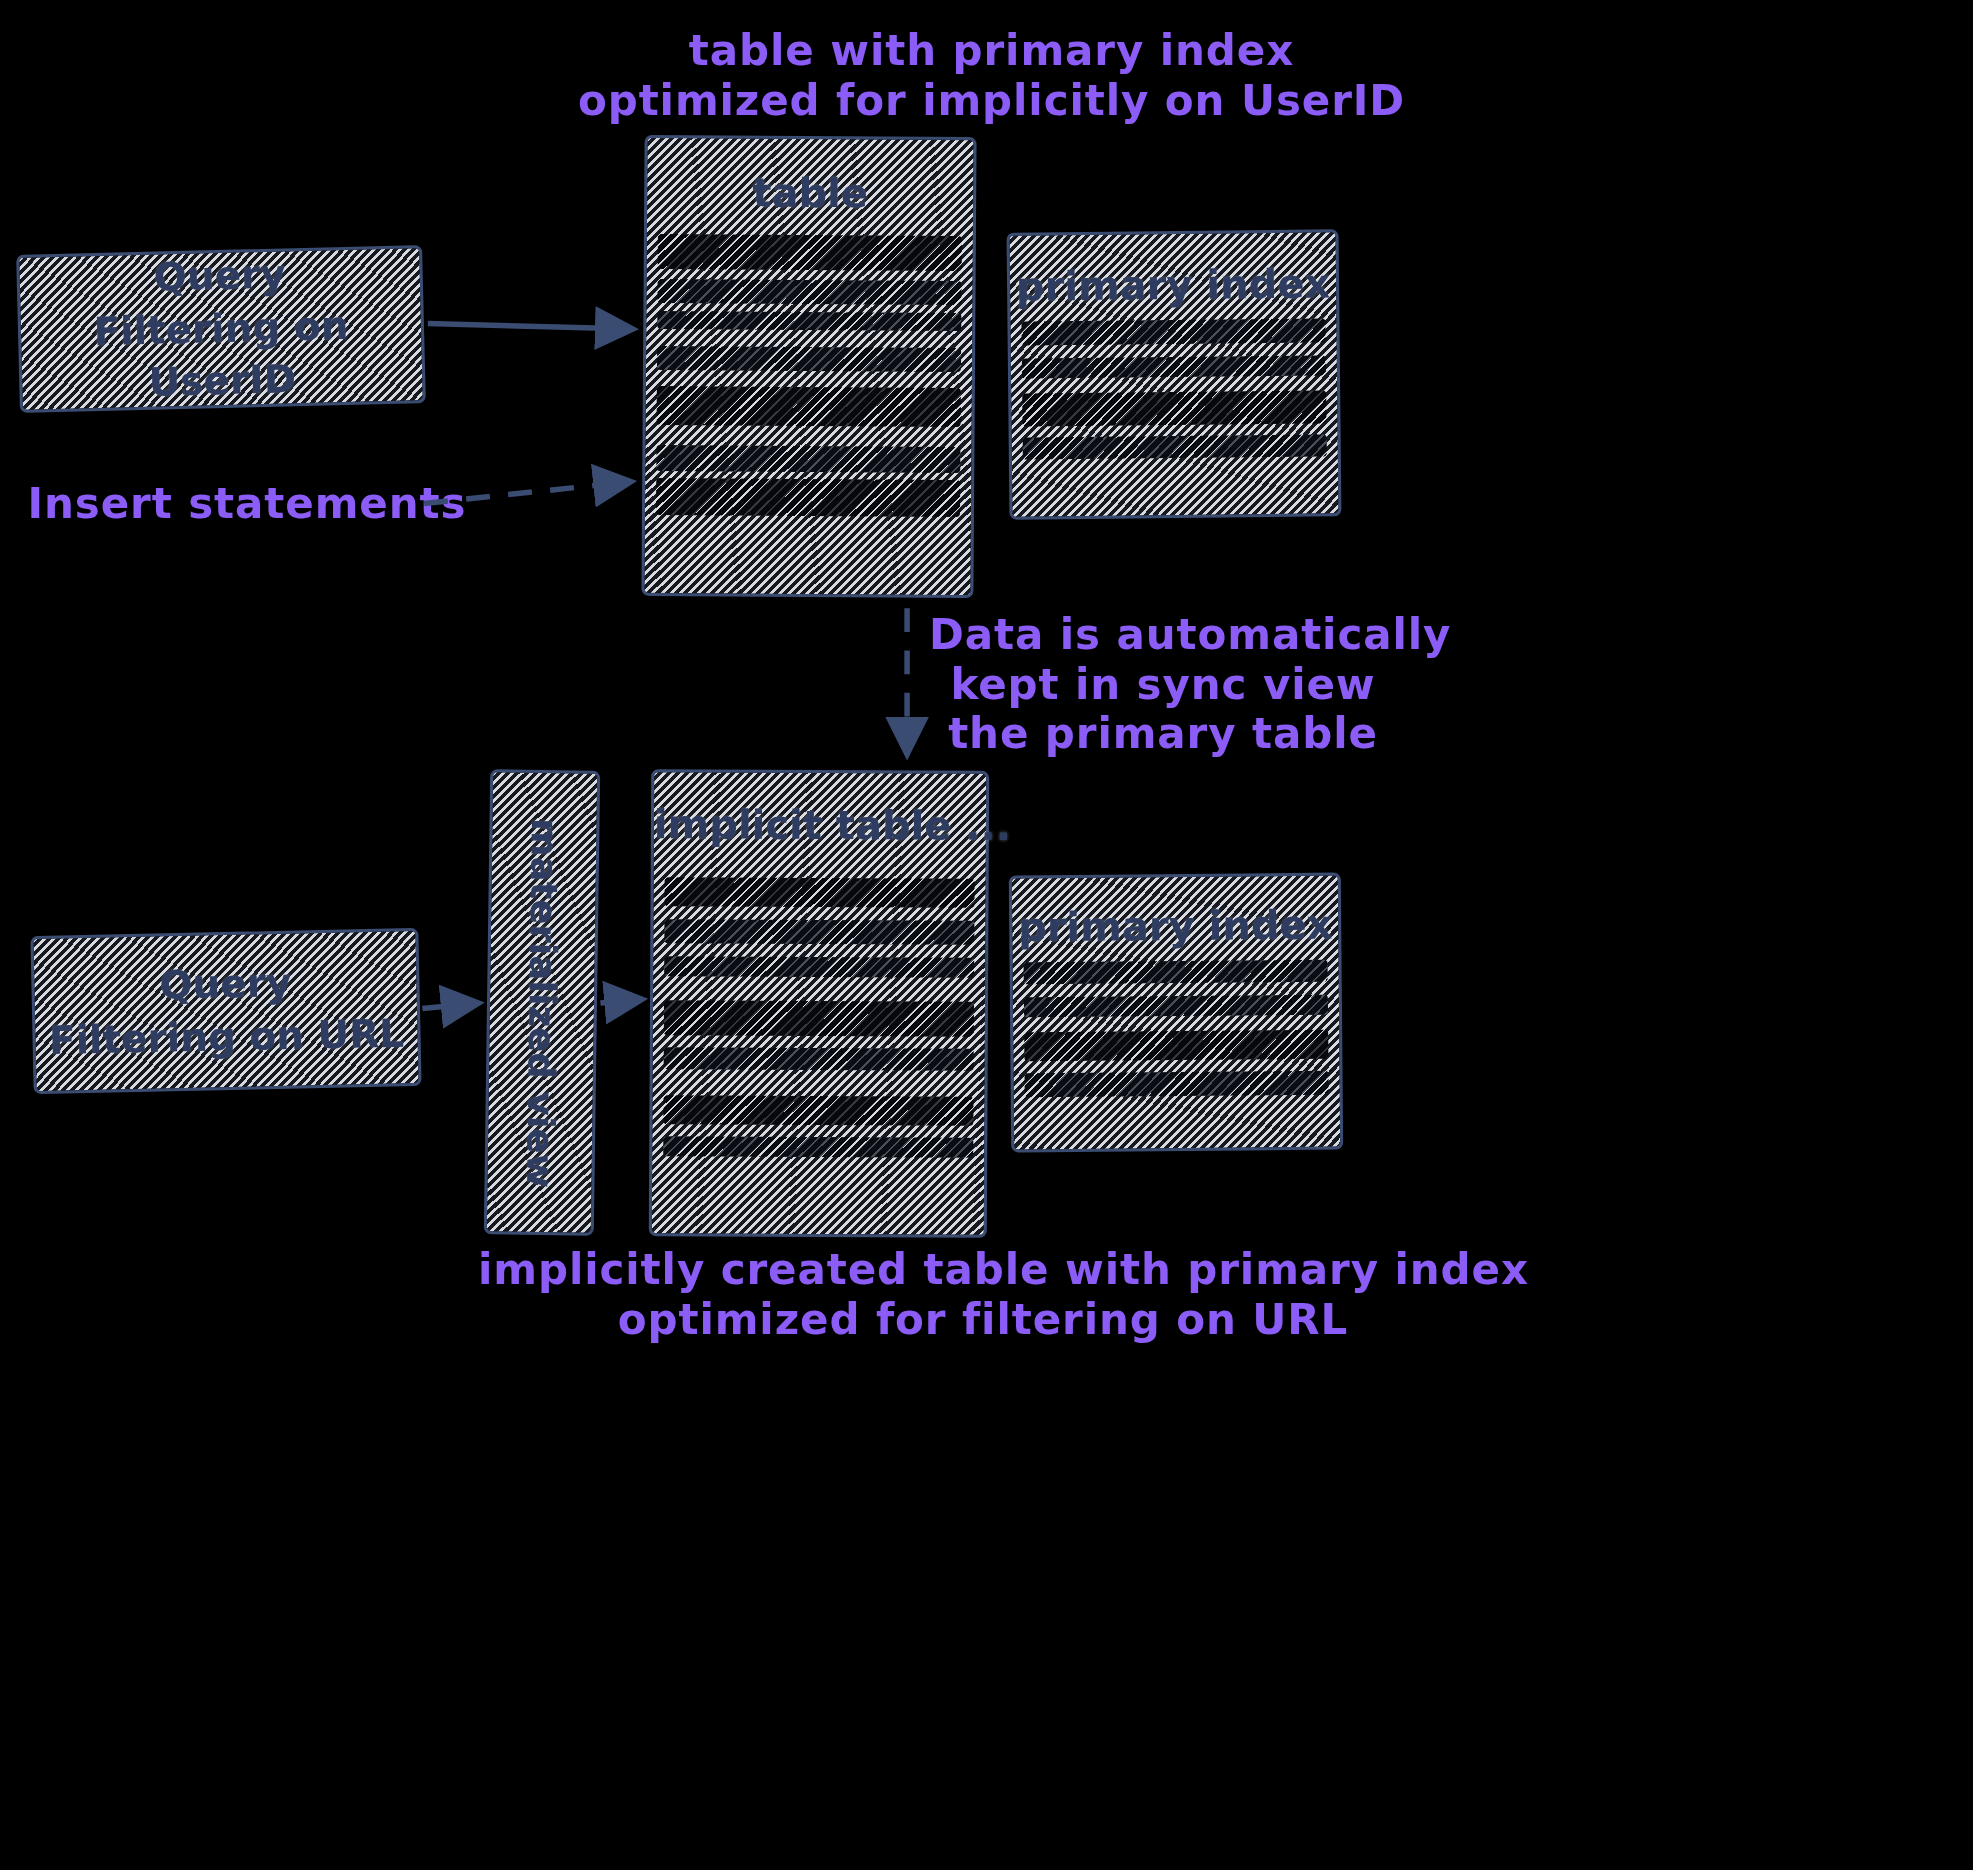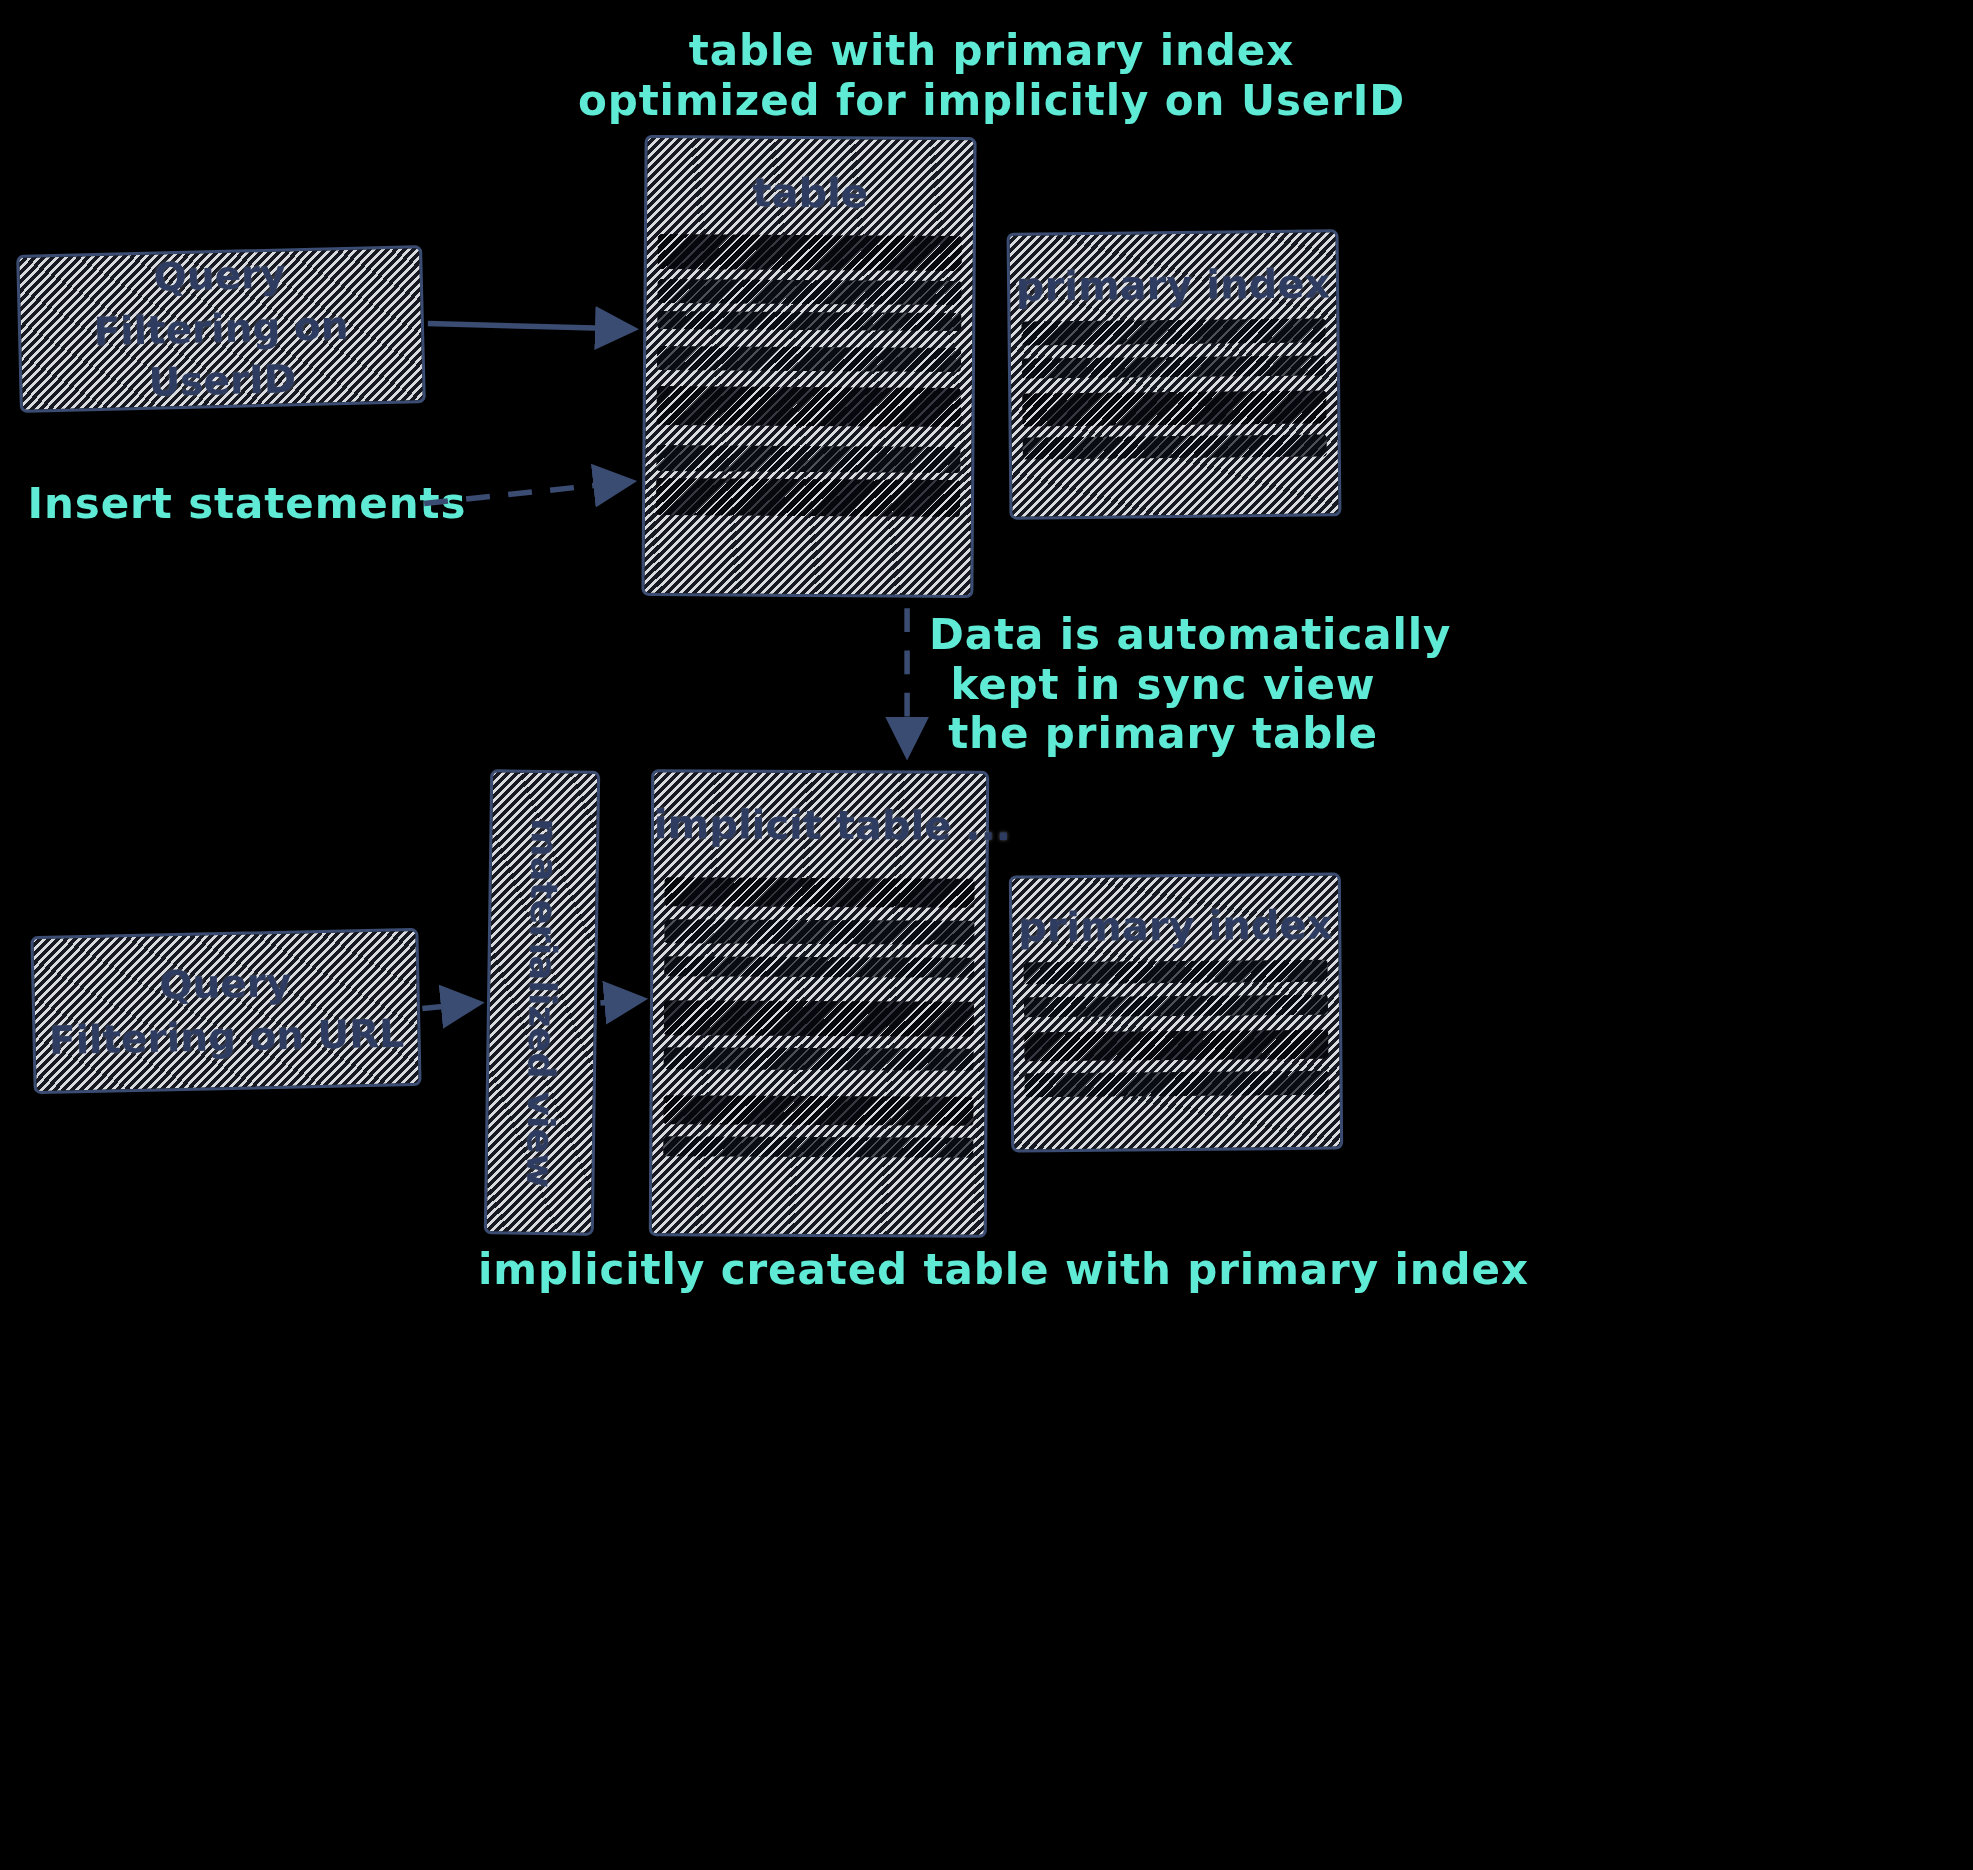--- a/index.html
+++ b/index.html
@@ -6,21 +6,21 @@
   .canvas{
     position:relative;
     width:1973px;height:1871px;
     background:#000;
     font-family:"DejaVu Sans", sans-serif;
     color:#3f5179;
     overflow:hidden;
   }
   .caption{
     position:absolute;
-    color:#5eead4;
+    color:#8b5cf6;
     font-size:42px;
     font-weight:600;
     letter-spacing:0.9px;
     text-align:center;
     line-height:1.18;
     white-space:nowrap;
   }
   .label-line{display:block;}
   .sketchbox{
     position:absolute;
@@ -147,20 +147,21 @@
   <div class="sketchbox hatch-light" style="left:1010px;top:874px;width:332px;height:277px;transform:rotate(-0.5deg);">
     <div class="box-title" style="top:26px;">primary index</div>
     <div class="row" style="top:84px;height:22px;"></div>
     <div class="row" style="top:119px;height:20px;"></div>
     <div class="row dark" style="top:154px;height:29px;"></div>
     <div class="row" style="top:195px;height:24px;"></div>
   </div>
 
   <div class="caption" style="left:478px;top:1245px;width:1010px;">
     <span class="label-line">implicitly created table with primary index</span>
+    <span class="label-line">optimized for filtering on URL</span>
   </div>
 
   <svg class="arrows" width="1973" height="1871" viewBox="0 0 2149 2037">
     <defs>
       <marker id="ah" markerWidth="10" markerHeight="10" refX="7" refY="4" orient="auto" markerUnits="strokeWidth">
         <path d="M0,0 L8,4 L0,8 z" fill="#3b4c72"></path>
       </marker>
     </defs>
 
     <line x1="466" y1="352" x2="690" y2="358" stroke="#3b4c72" stroke-width="6" marker-end="url(#ah)"></line>

